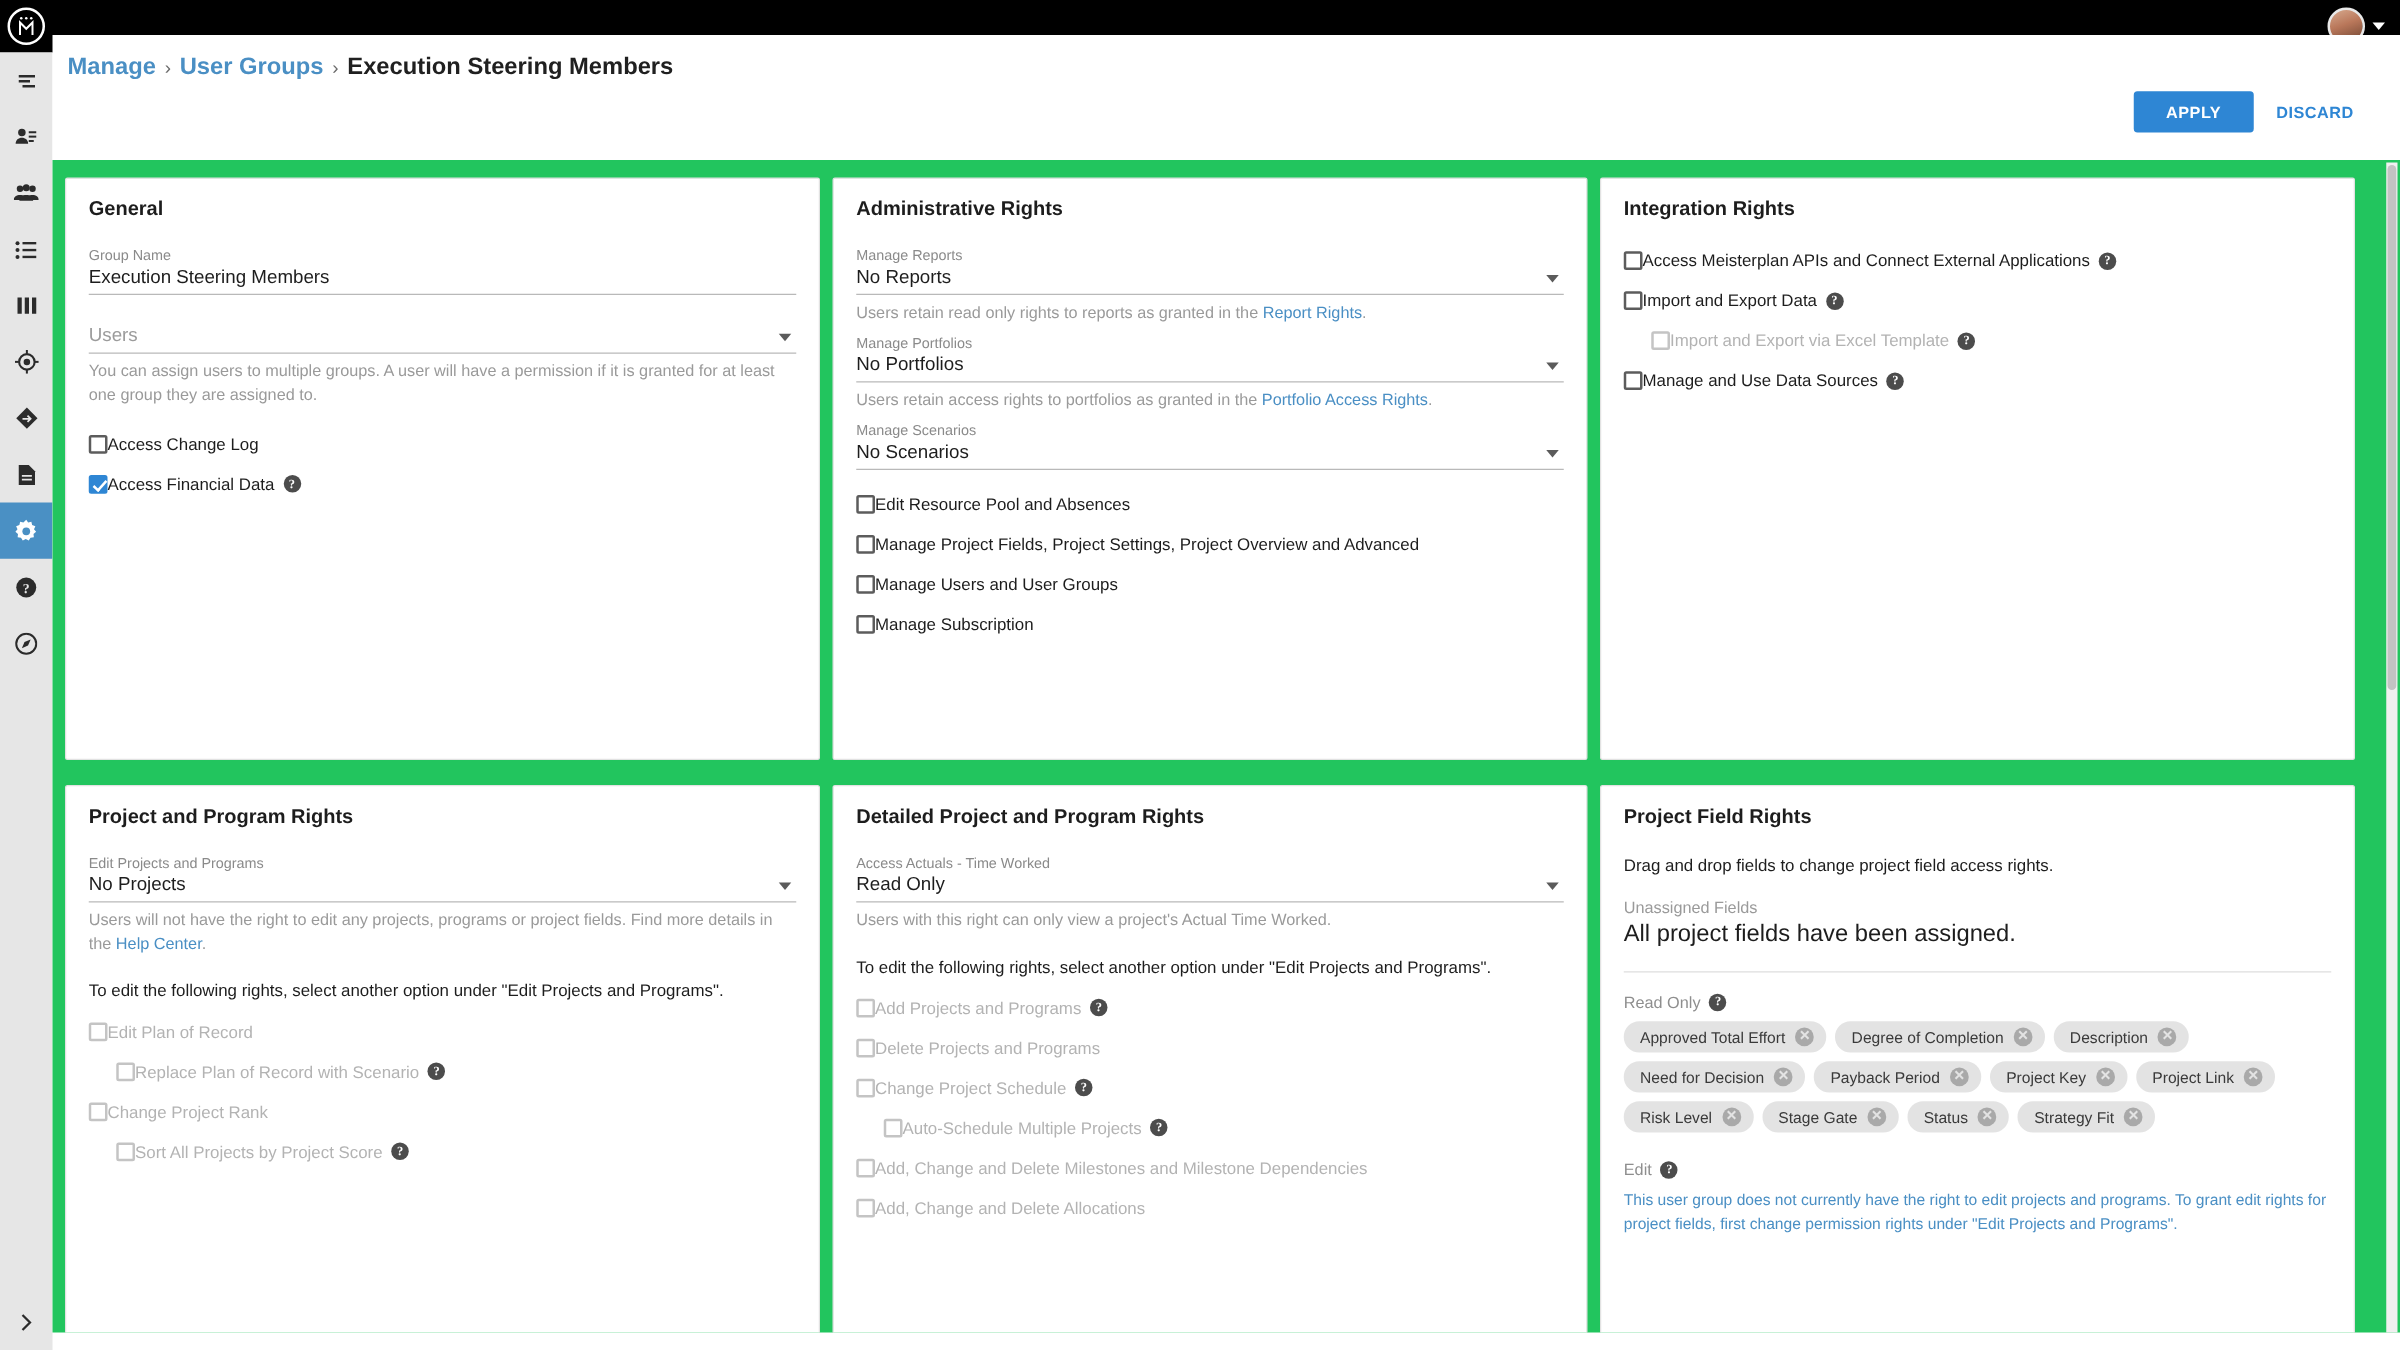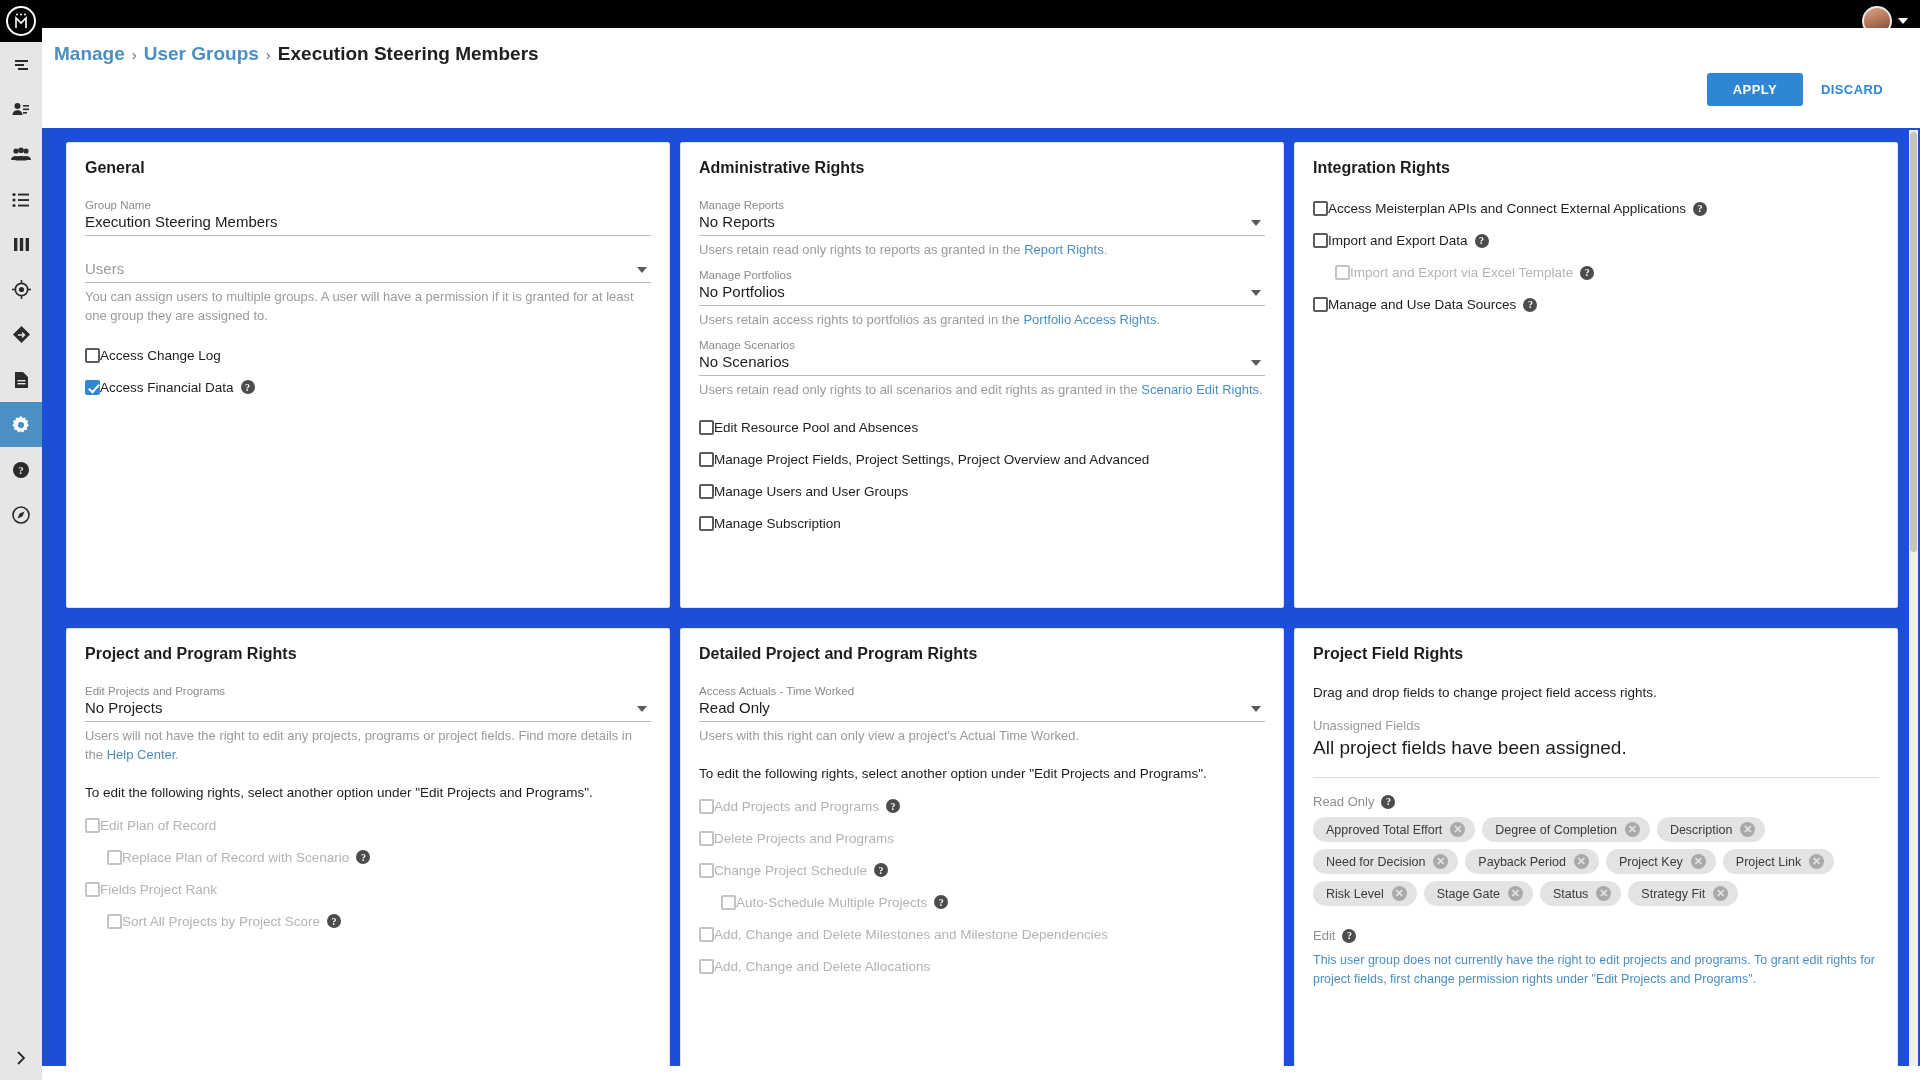--- a/index.html
+++ b/index.html
@@ -71,22 +71,22 @@
     font-family: "Liberation Sans", sans-serif;
   }
   .btn-discard {
     background: transparent; color:#2e86d4; border:none;
     font-size: 13px; font-weight:700; letter-spacing:.4px; cursor:pointer;
     font-family: "Liberation Sans", sans-serif;
   }
 
   .board {
     position:absolute; top: 100px; left:0; width: 1878px; height: 938px;
-    background: #1d4ed8;
-    padding: 14px 16px 0 24px;
+    background: #22c55e;
+    padding: 14px 16px 0 10px;
     overflow: hidden;
   }
   .grid {
     display:grid;
     grid-template-columns: 604px 604px 604px;
     gap: 10px;
     align-content: start;
   }
   .card {
     background:#ffffff; border:1px solid #e2e2e2; border-radius:2px;
@@ -375,23 +375,20 @@
             <span>Users retain access rights to portfolios as granted in the </span><span class="inline-link">Portfolio Access Rights</span><span>.</span>
           </div>
         </div>
 
         <div class="field" style="margin-top:9px;">
           <div class="field-label">Manage Scenarios</div>
           <div class="field-value">
             <span>No Scenarios</span>
             <span class="select-caret"></span>
           </div>
-          <div class="field-hint">
-            <span>Users retain read only rights to all scenarios and edit rights as granted in the </span><span class="inline-link">Scenario Edit Rights</span><span>.</span>
-          </div>
         </div>
 
         <div class="cbrow" style="margin-top:20px;">
           <span class="cb"></span>
           <span class="cb-label">Edit Resource Pool and Absences</span>
         </div>
         <div class="cbrow">
           <span class="cb"></span>
           <span class="cb-label">Manage Project Fields, Project Settings, Project Overview and Advanced</span>
         </div>
@@ -460,21 +457,21 @@
         </div>
         <div class="cbrow indent1">
           <span class="cb disabled"></span>
           <span class="cb-label disabled">
             <span>Replace Plan of Record with Scenario</span>
             <span class="help">?</span>
           </span>
         </div>
         <div class="cbrow">
           <span class="cb disabled"></span>
-          <span class="cb-label disabled">Fields Project Rank</span>
+          <span class="cb-label disabled">Change Project Rank</span>
         </div>
         <div class="cbrow indent1">
           <span class="cb disabled"></span>
           <span class="cb-label disabled">
             <span>Sort All Projects by Project Score</span>
             <span class="help">?</span>
           </span>
         </div>
       </div>
 

